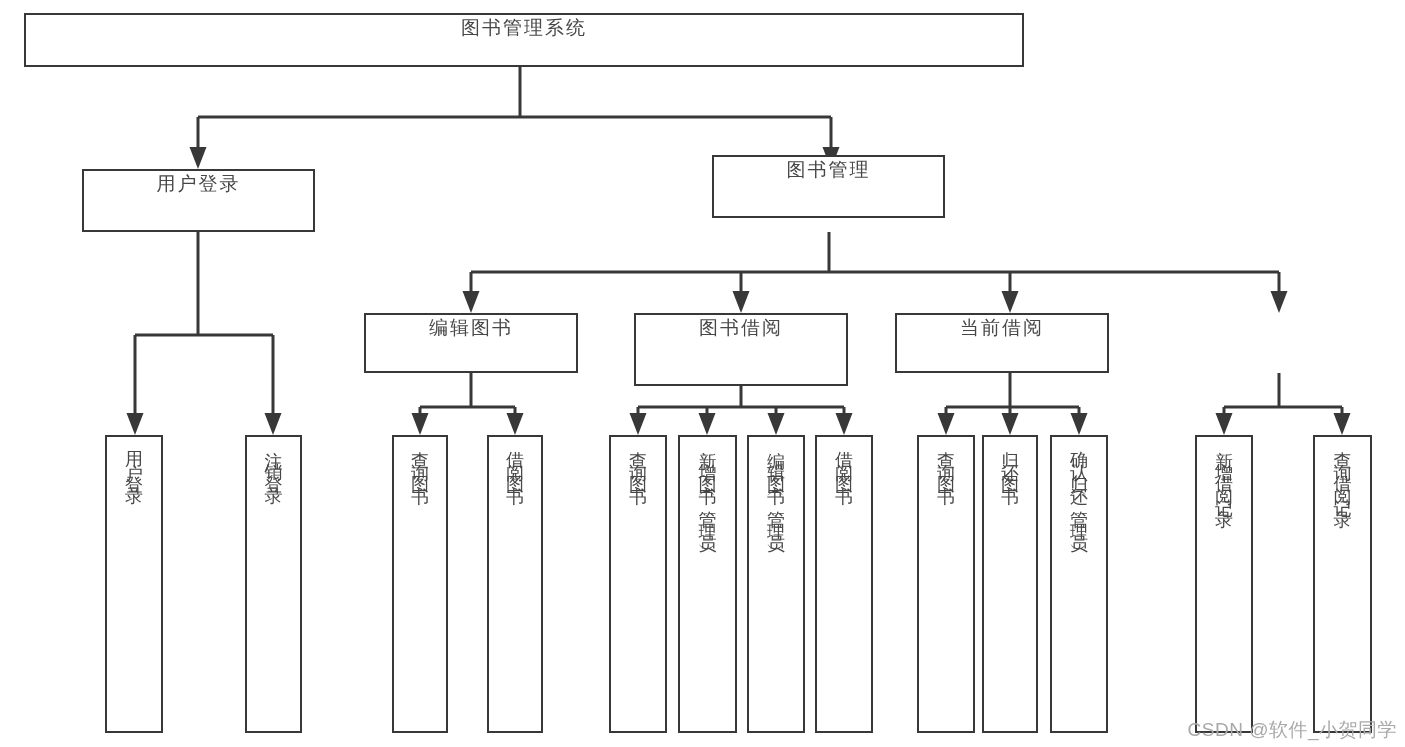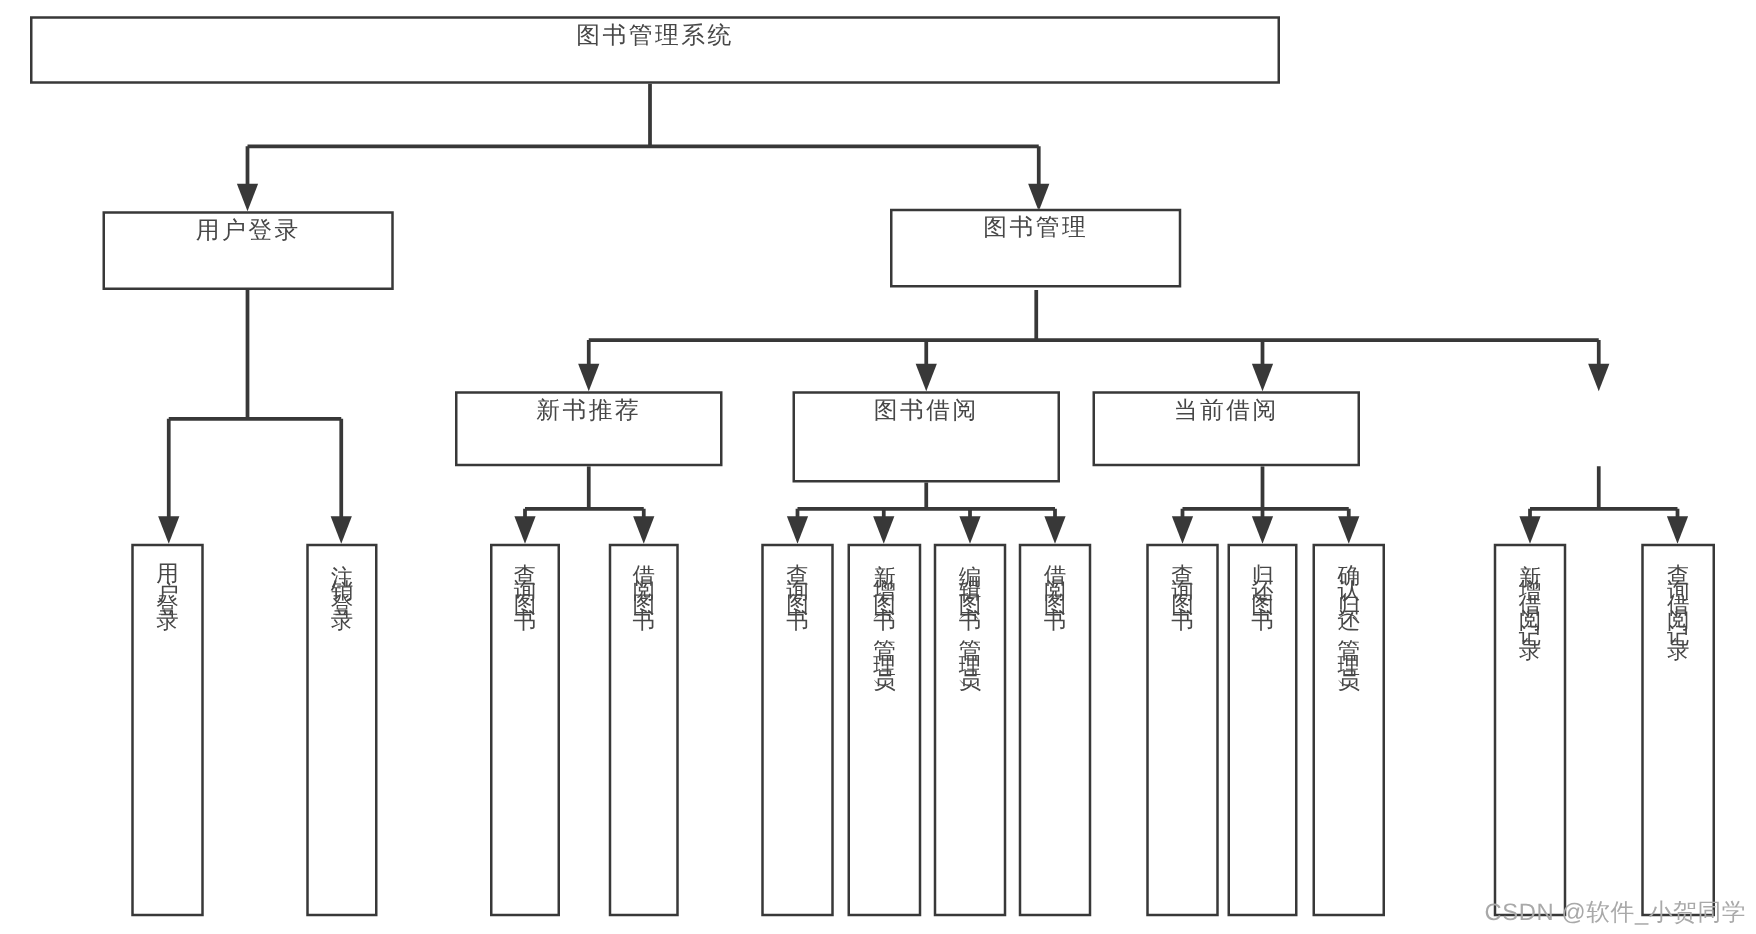--- a/index.html
+++ b/index.html
@@ -63,31 +63,31 @@
     </g>
   </svg>
 
   <div class="node" style="left:24px;top:13px;width:1000px;height:54px;">
     <span class="h-label">图书管理系统</span>
   </div>
 
   <div class="node" style="left:82px;top:169px;width:233px;height:63px;">
     <span class="h-label">用户登录</span>
   </div>
-  <div class="node" style="left:712px;top:167px;width:233px;height:63px;">
+  <div class="node" style="left:712px;top:155px;width:233px;height:63px;">
     <span class="h-label">图书管理</span>
   </div>
 
   <div class="node" style="left:364px;top:313px;width:214px;height:60px;">
-    <span class="h-label">新书推荐</span>
+    <span class="h-label">编辑图书</span>
   </div>
   <div class="node" style="left:634px;top:313px;width:214px;height:73px;">
     <span class="h-label">图书借阅</span>
   </div>
-  <div class="node" style="left:874px;top:313px;width:214px;height:60px;">
+  <div class="node" style="left:895px;top:313px;width:214px;height:60px;">
     <span class="h-label">当前借阅</span>
   </div>
 
   <div class="node leaf" style="left:105px;top:435px;width:58px;height:298px;">
     <span class="v-label">用户登录</span>
   </div>
   <div class="node leaf" style="left:245px;top:435px;width:57px;height:298px;">
     <span class="v-label">注销登录</span>
   </div>
 

